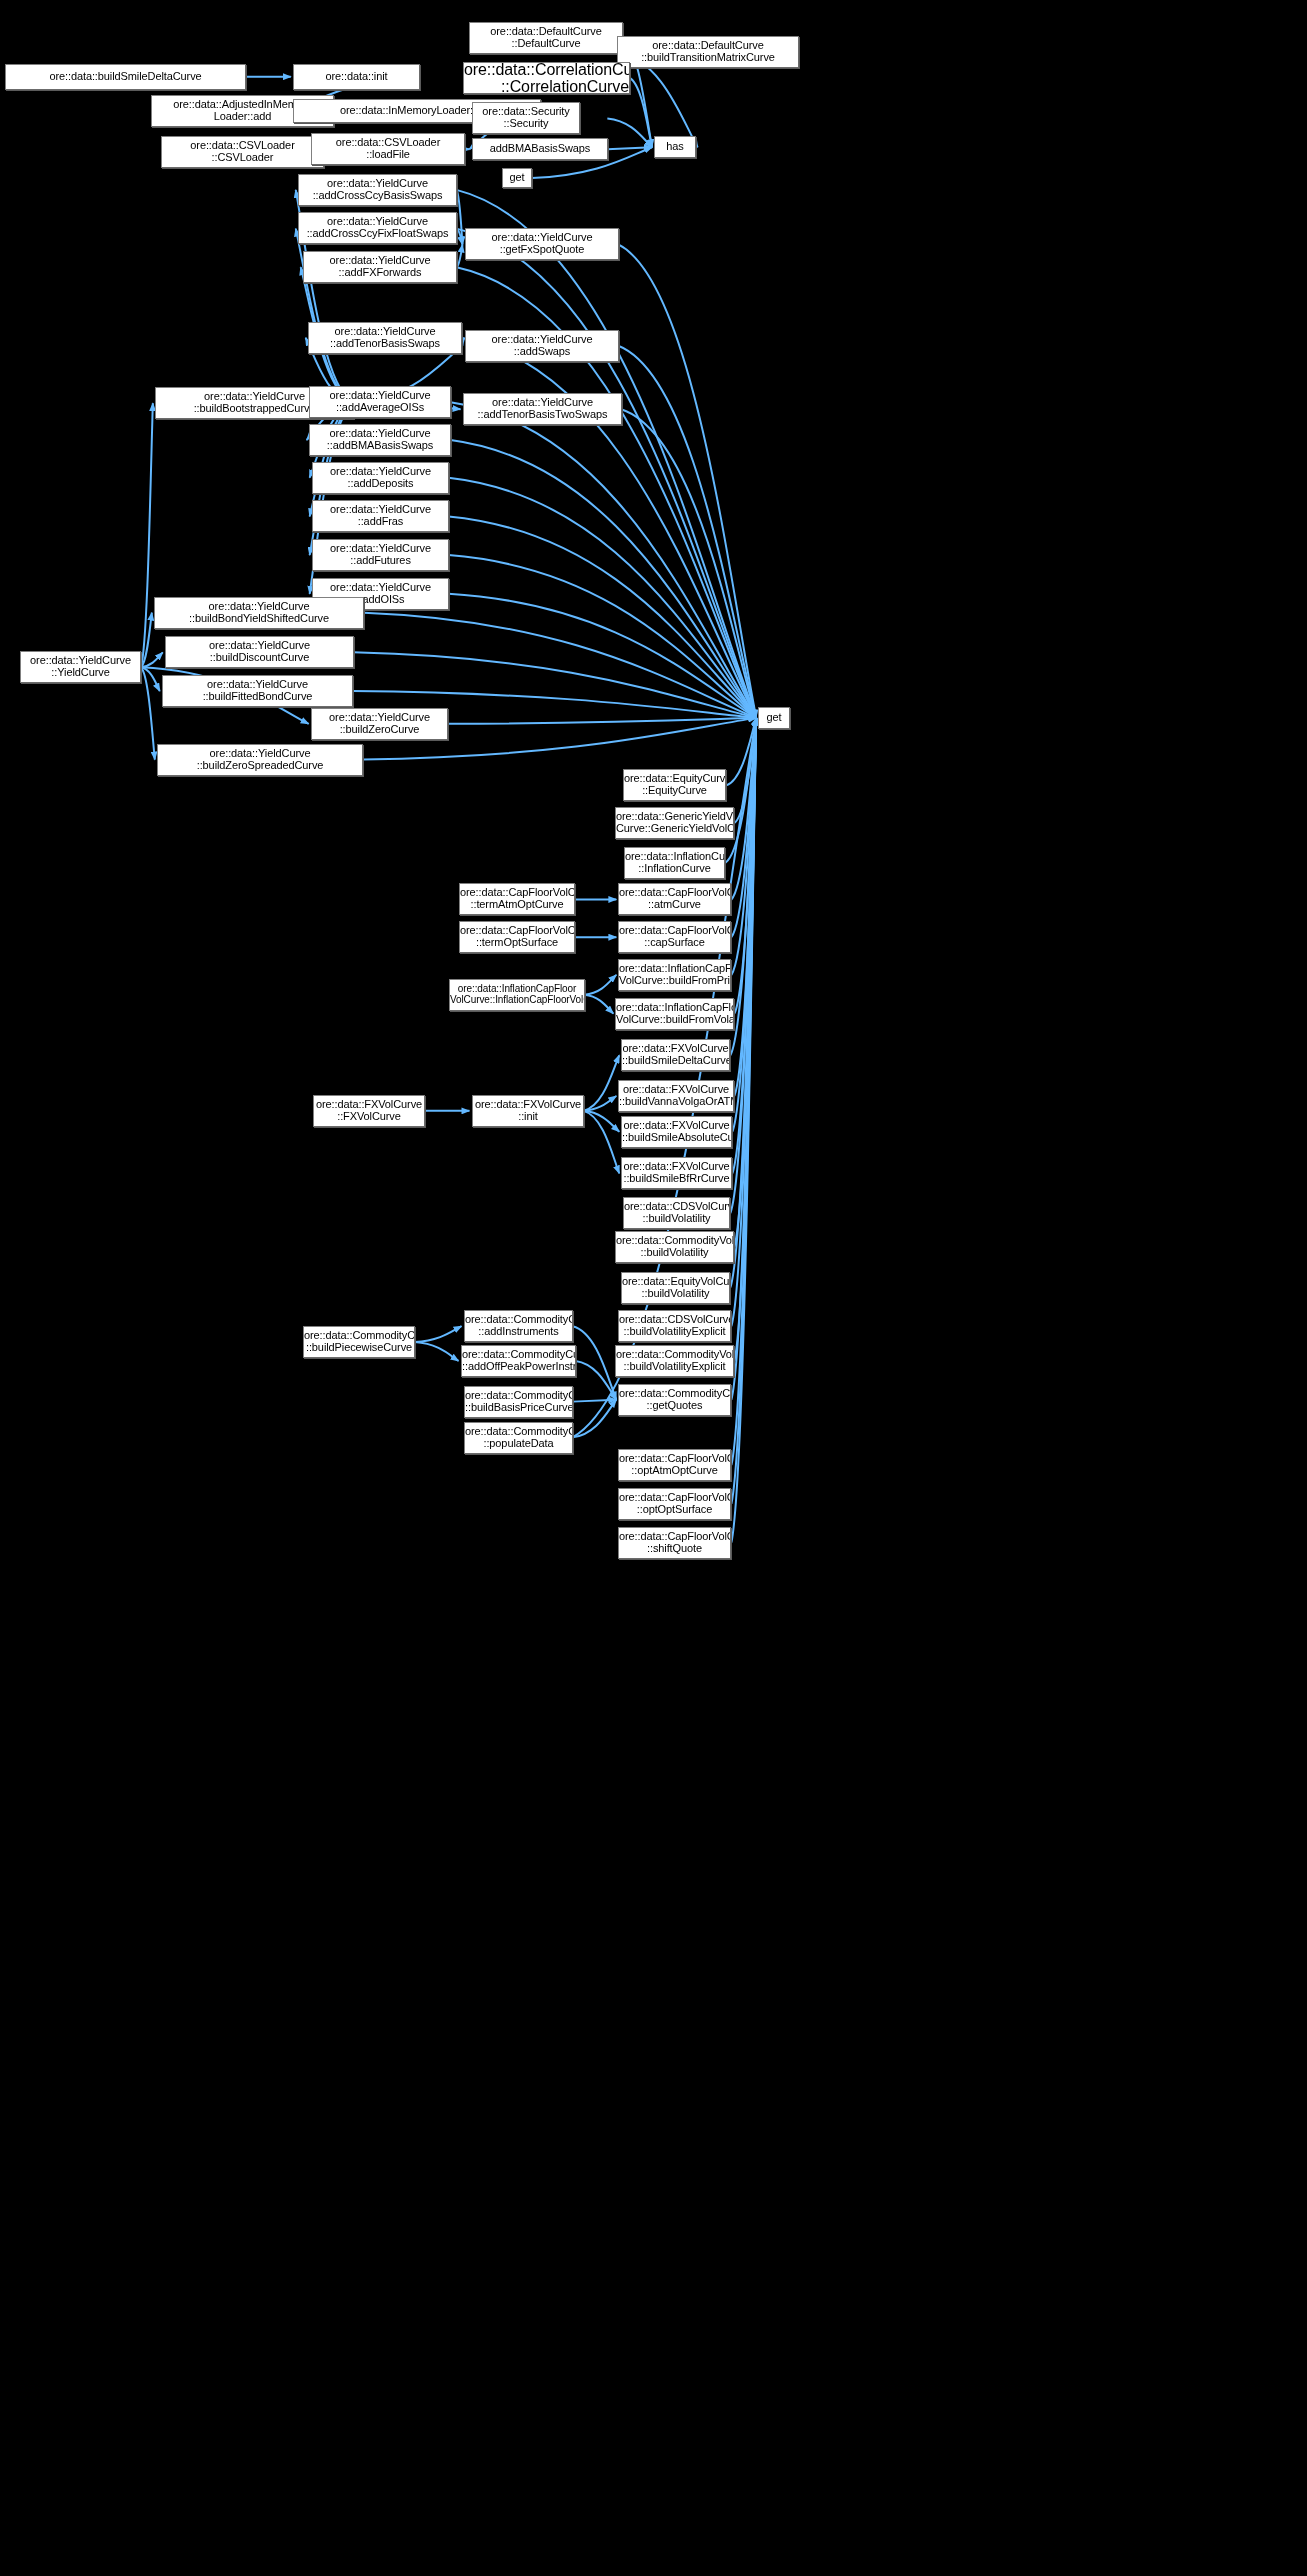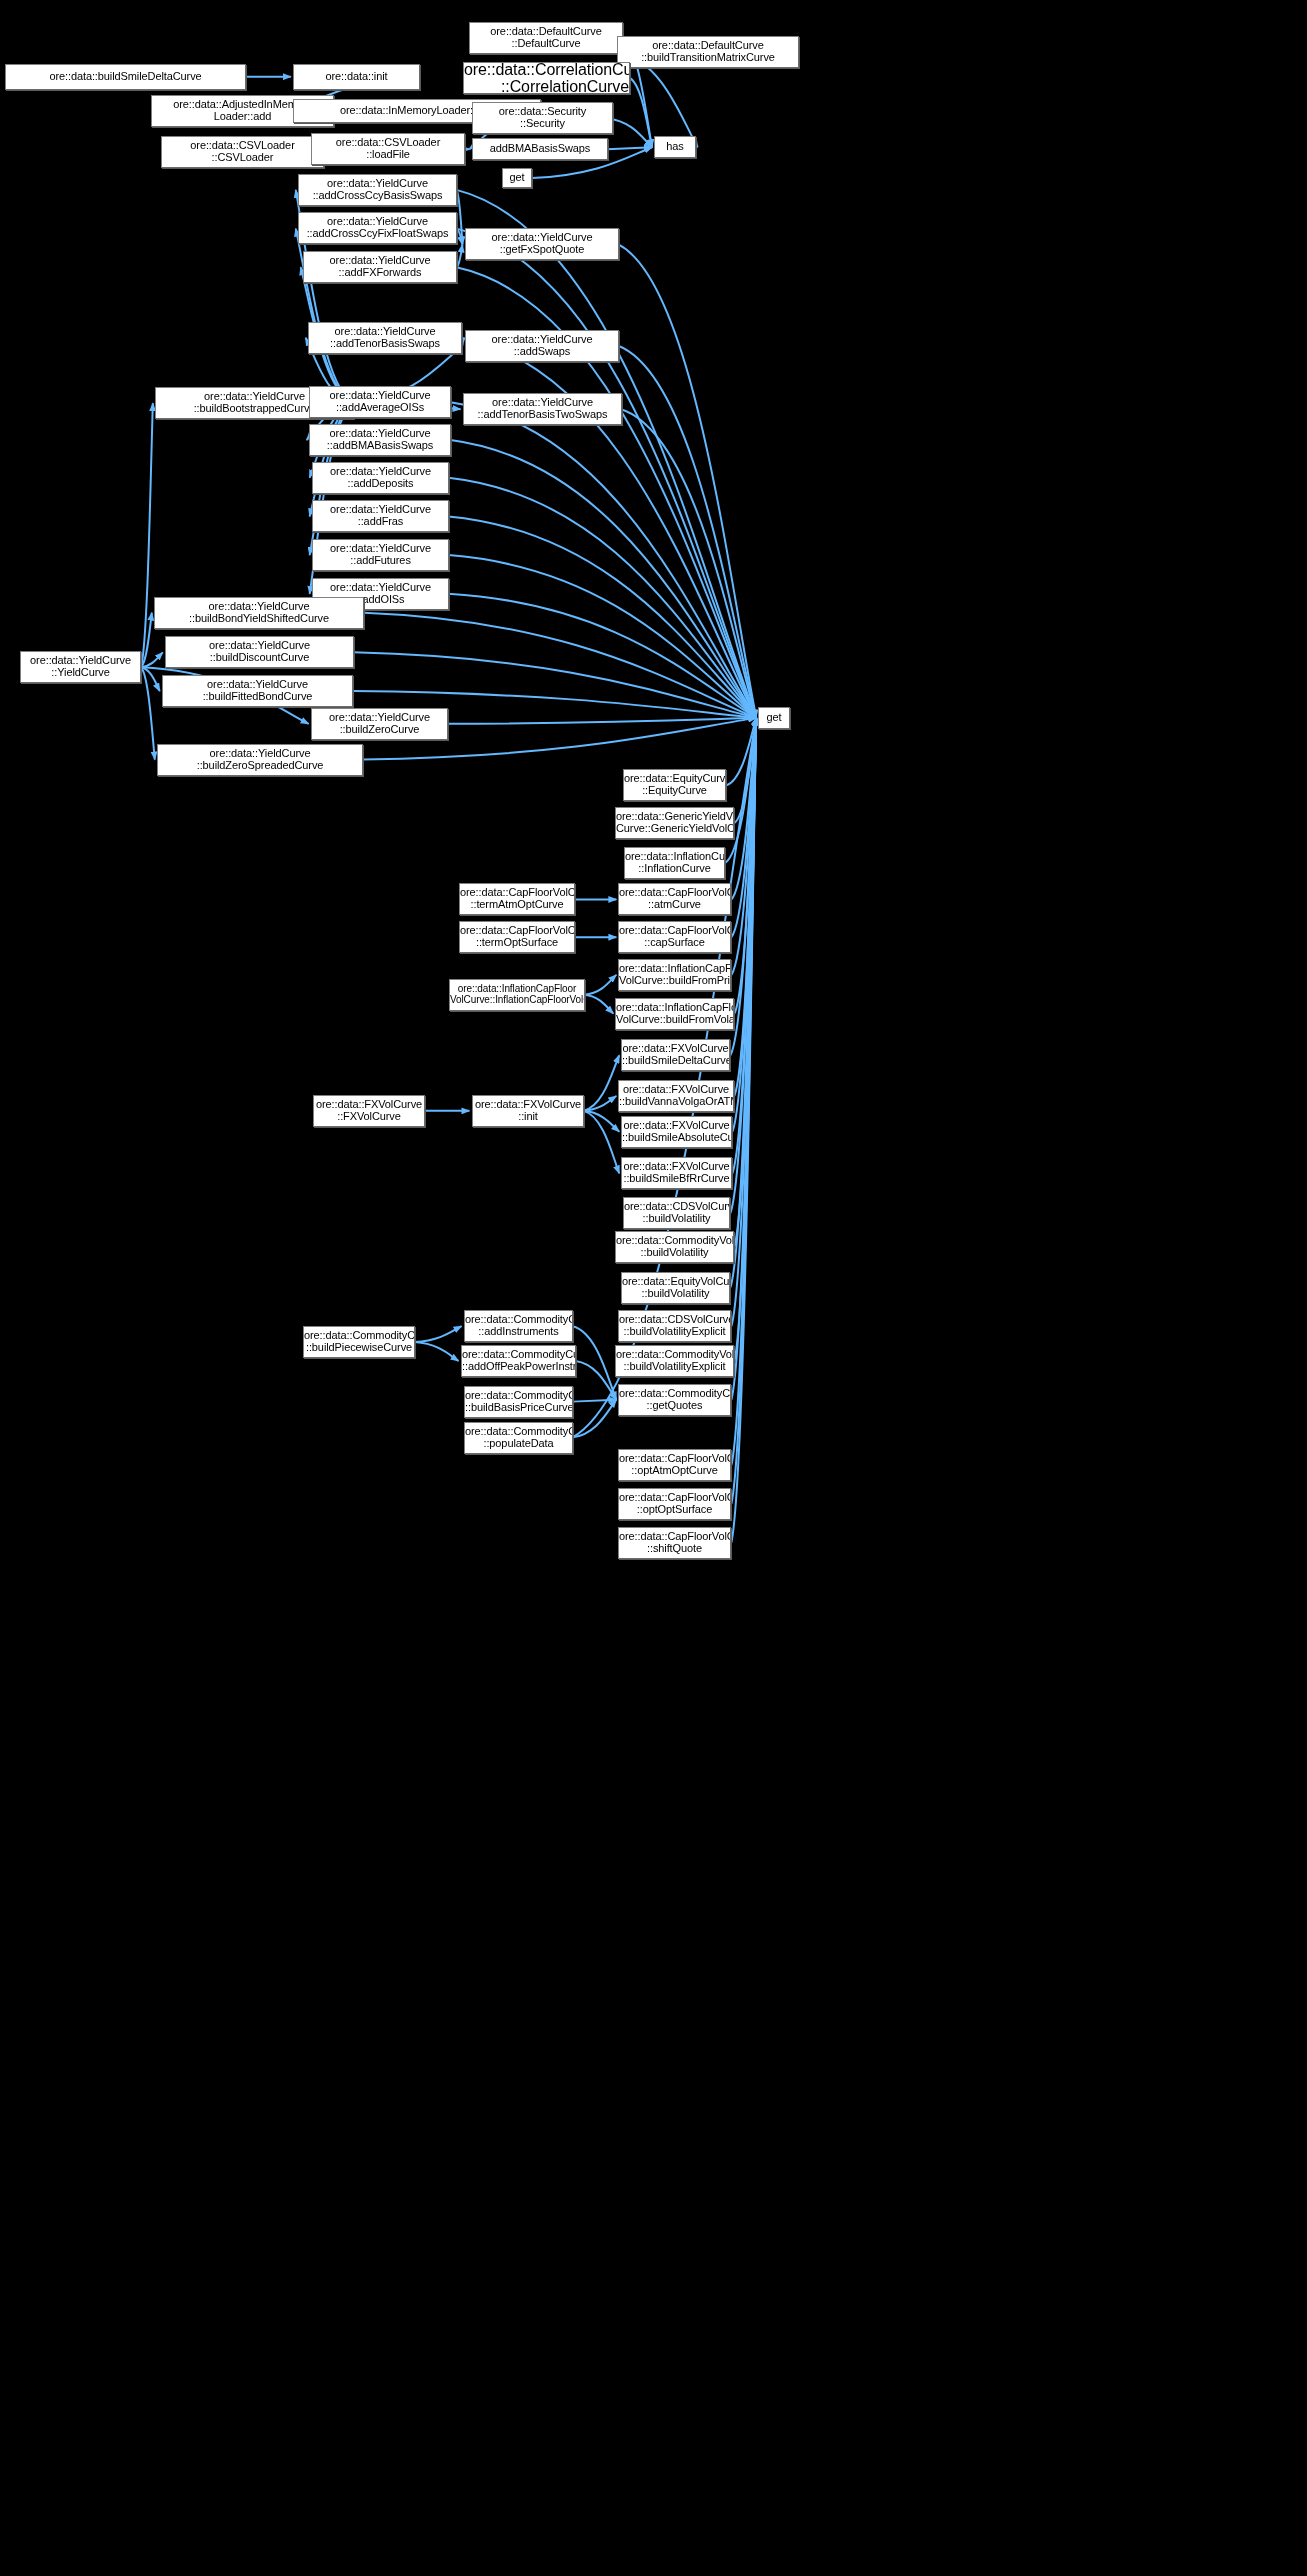--- a/index.html
+++ b/index.html
@@ -136,21 +136,21 @@
       </div>
       <div class="node" style="left: 469px; top: 22px; width: 154px; height: 32px; font-size: 11px;">
         <span>ore::data::DefaultCurve<br>::DefaultCurve</span>
       </div>
       <div class="node" style="left: 617px; top: 36px; width: 182px; height: 32px; font-size: 11px;">
         <span>ore::data::DefaultCurve<br>::buildTransitionMatrixCurve</span>
       </div>
       <div class="node" style="left: 463px; top: 62px; width: 167px; height: 32px; font-size: 16px; text-align: right;">
         <span>ore::data::CorrelationCurve<br>::CorrelationCurve</span>
       </div>
-      <div class="node" style="left: 472px; top: 102px; width: 141px; height: 32px; font-size: 11px;">
+      <div class="node" style="left: 472px; top: 102px; width: 108px; height: 32px; font-size: 11px;">
         <span>ore::data::Security<br>::Security</span>
       </div>
       <div class="node" style="left: 472px; top: 138px; width: 136px; height: 22px; font-size: 11px;">
         <span>addBMABasisSwaps</span>
       </div>
       <div class="node" style="left: 654px; top: 136px; width: 42px; height: 22px; font-size: 11px;">
         <span>has</span>
       </div>
       <div class="node" style="left: 502px; top: 168px; width: 30px; height: 20px; font-size: 11px;">
         <span>get</span>

